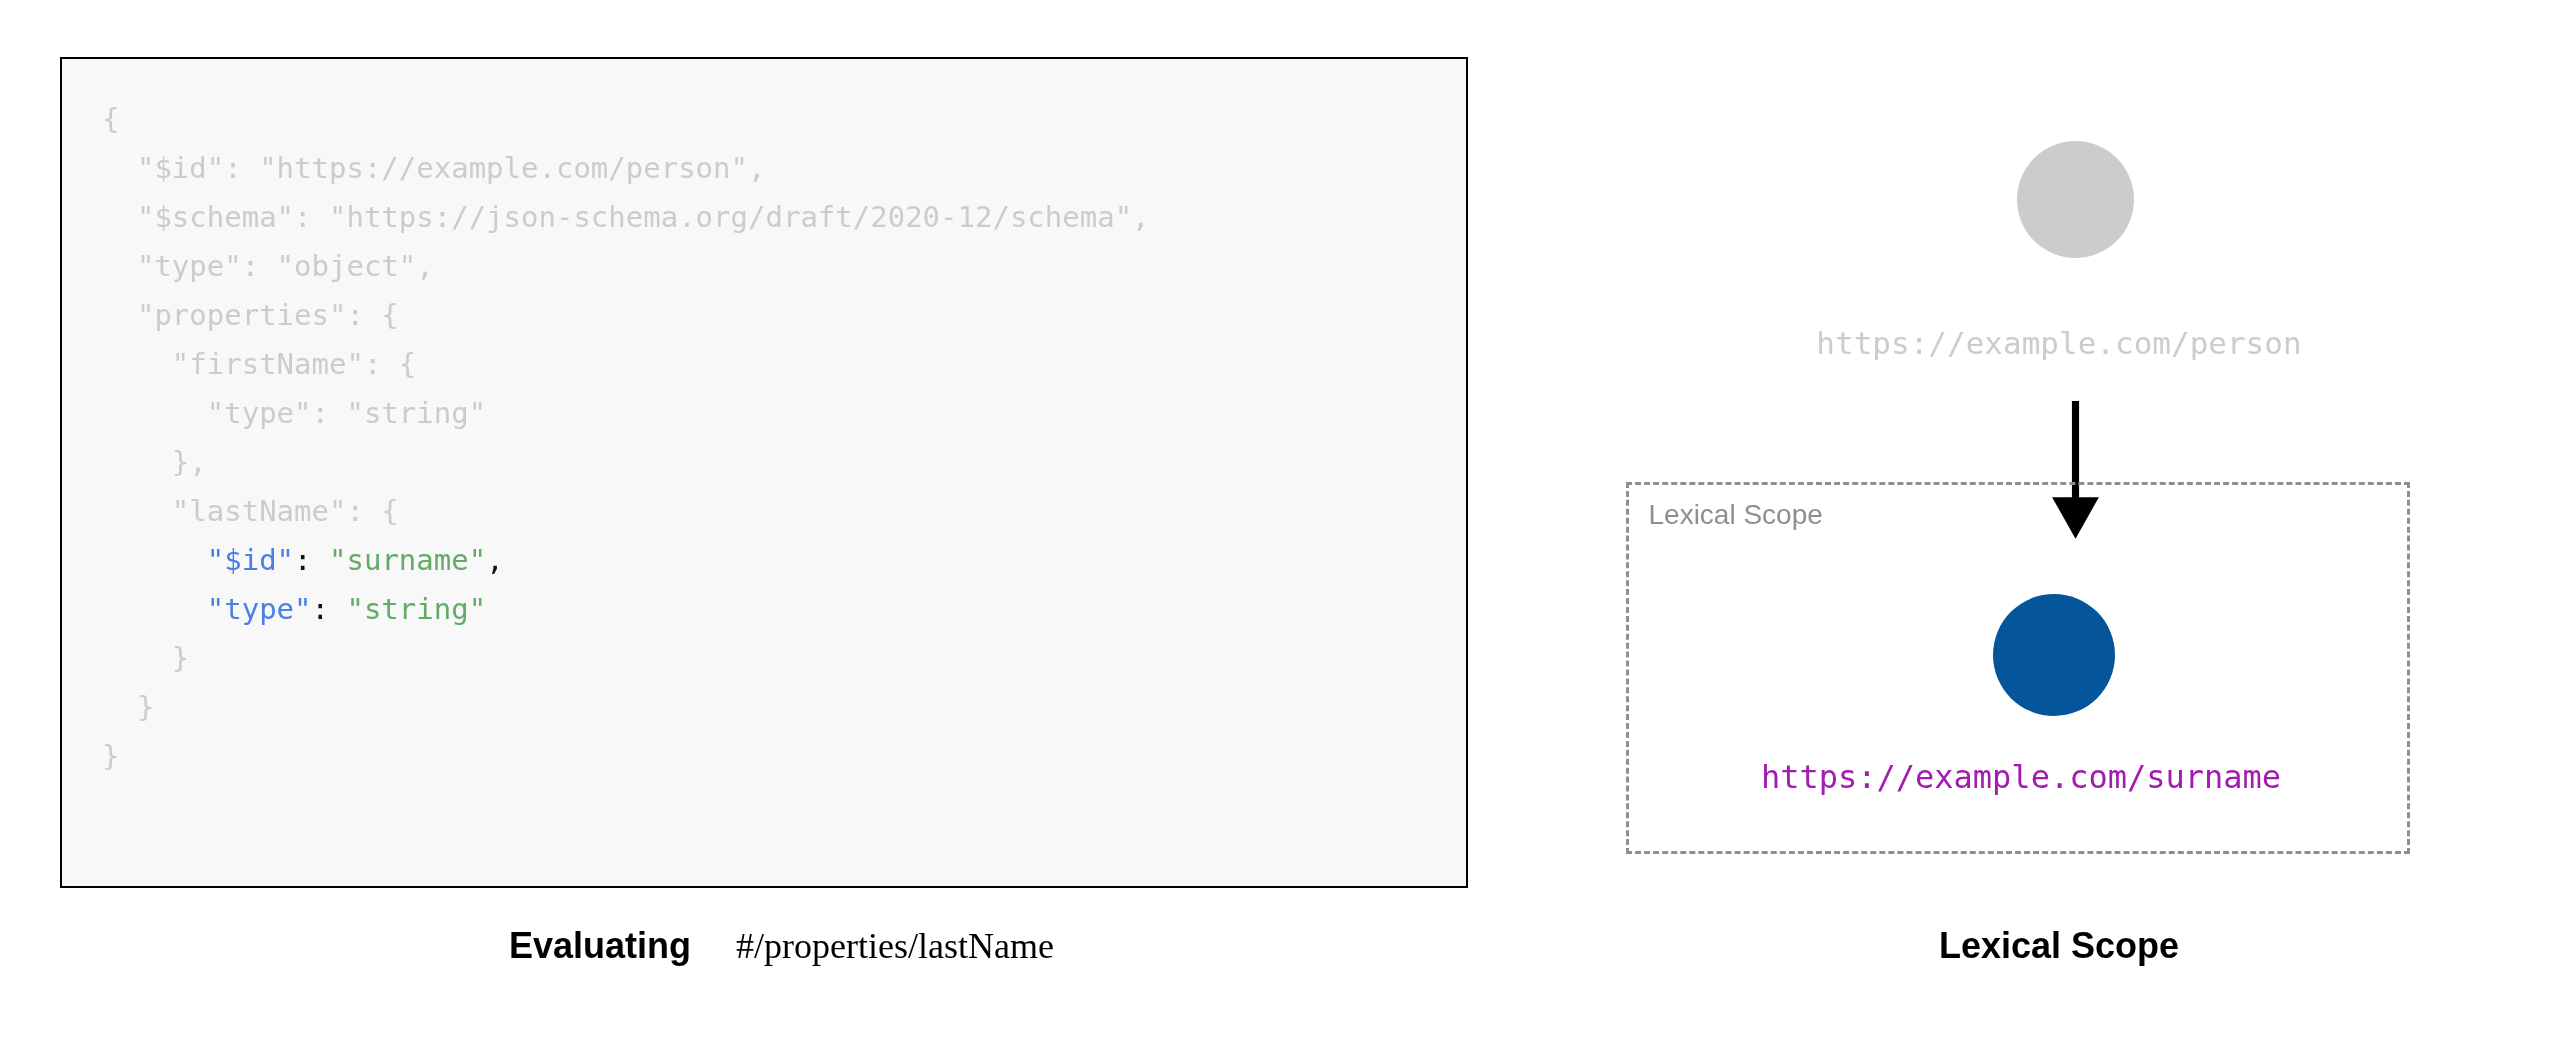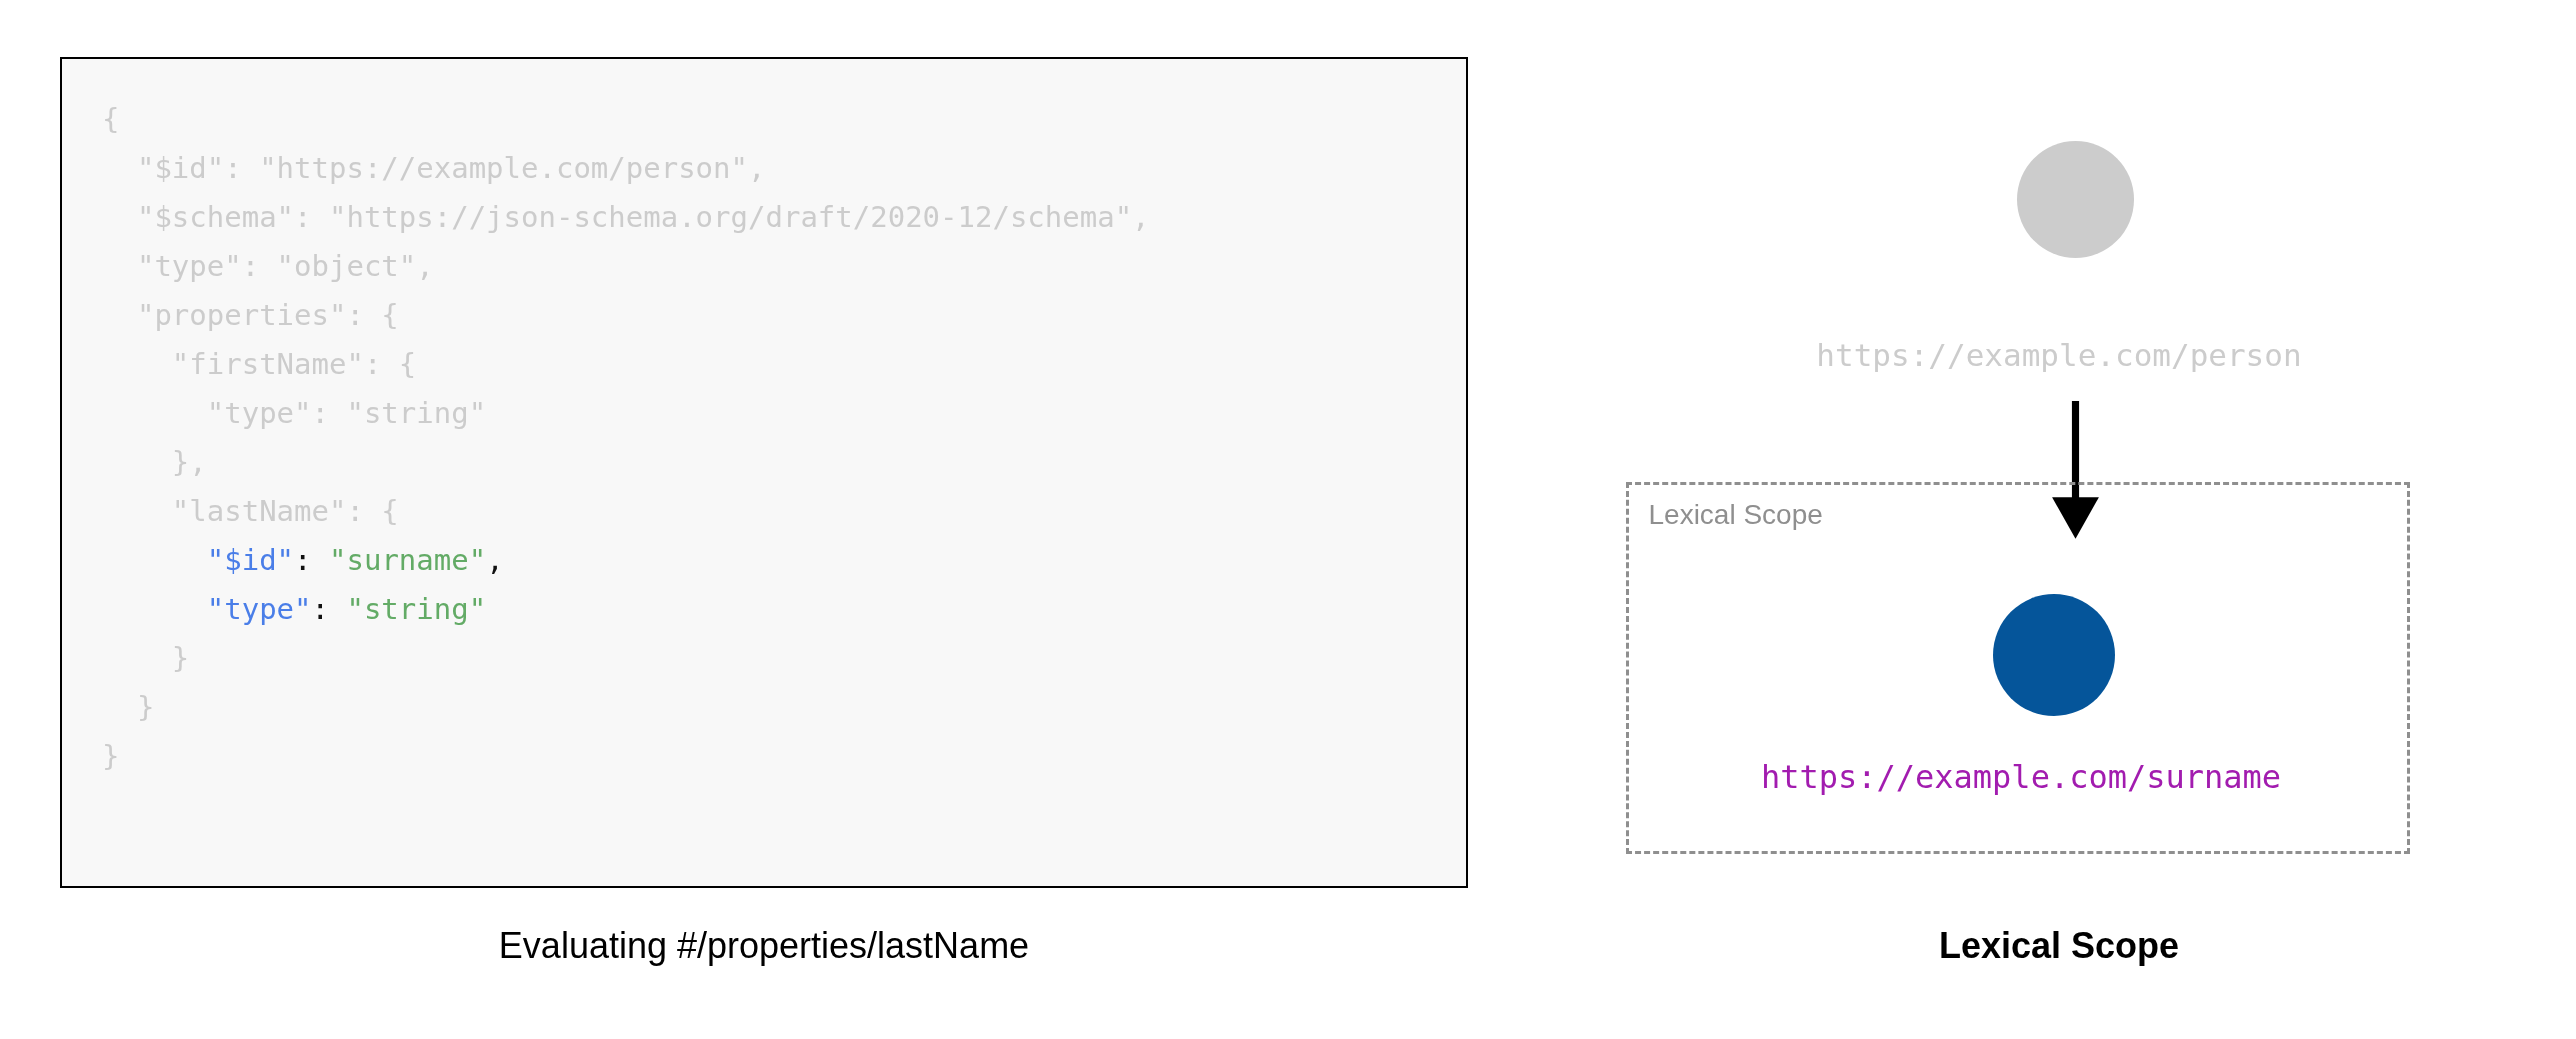--- a/index.html
+++ b/index.html
@@ -54,24 +54,25 @@
     left: 60px;
     top: 925px;
     width: 1408px;
     text-align: center;
     font-size: 36px;
     color: #000000;
     white-space: nowrap;
   }
   #left-caption .cap-strong {
     font-family: "Liberation Sans", sans-serif;
-    font-weight: normal;
+    font-weight: bold;
+    margin-left: 35px;
   }
   #left-caption .cap-mono {
-    font-family: Liberation Sans, sans-serif;
+    font-family: Liberation Serif, serif;
     font-weight: normal;
   }
 
   
   #right-panel {
     position: absolute;
     left: 1598px;
     top: 57px;
     width: 922px;
     height: 831px;
@@ -82,21 +83,21 @@
     left: 419px;
     top: 84px;
     width: 117px;
     height: 117px;
     border-radius: 50%;
     background: #cccccc;
   }
   #outer-node-label {
     position: absolute;
     left: 0px;
-    top: 280px;
+    top: 268px;
     width: 922px;
     text-align: center;
     font-family: "DejaVu Sans Mono", "Liberation Mono", monospace;
     font-size: 31px;
     color: #cccccc;
     white-space: nowrap;
   }
 
   #scope-arrow {
     position: absolute;

